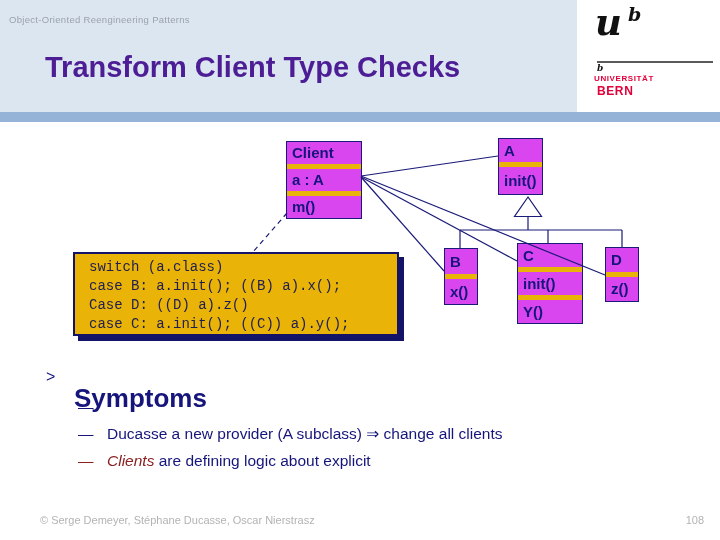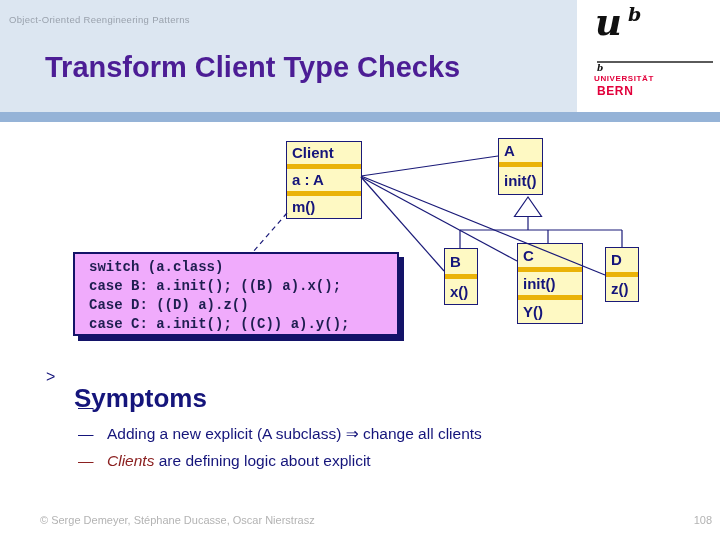--- a/index.html
+++ b/index.html
@@ -15,57 +15,57 @@
   .accent-bar{position:absolute;left:0;top:112px;width:720px;height:10px;background:#95b3d7;}
   
   .logo-box{position:absolute;left:577px;top:0;width:143px;height:112px;background:#ffffff;}
   .logo-u{position:absolute;left:18px;top:0px;font-family:"DejaVu Serif",serif;font-style:italic;font-weight:bold;font-size:37px;color:#111;}
   .logo-b{position:absolute;left:51px;top:3px;font-family:"DejaVu Serif",serif;font-style:italic;font-weight:bold;font-size:19px;color:#111;}
   .logo-line{position:absolute;left:20px;top:61px;width:116px;height:2px;background:#5a5a5a;}
   .logo-mark{position:absolute;left:20px;top:63px;font-family:"DejaVu Serif",serif;font-style:italic;font-weight:bold;font-size:9px;color:#111;}
   .logo-uni{position:absolute;left:17px;top:74px;font-size:8px;font-weight:bold;color:#e2003b;letter-spacing:.6px;}
   .logo-bern{position:absolute;left:20px;top:84px;font-size:12px;font-weight:bold;color:#e2003b;letter-spacing:.6px;}
   
-  .uml{position:absolute;background:#fef9c3;border:1px solid #1a1a78;color:#15157b;font-weight:bold;font-size:15px;z-index:2;}
+  .uml{position:absolute;background:#d946ef;border:1px solid #1a1a78;color:#15157b;font-weight:bold;font-size:15px;z-index:2;}
   .uml .row{padding-left:5px;border-top:5px solid #eab308;white-space:nowrap;overflow:hidden;}
   .uml .row:first-child{border-top:none;}
   .uml-client{left:286px;top:141px;width:74px;}
   .uml-client .row{height:22px;line-height:22px;}
   .uml-a{left:498px;top:138px;width:43px;}
   .uml-a .r1{height:23px;line-height:23px;}
   .uml-a .r2{height:27px;line-height:27px;}
   .uml-b{left:444px;top:248px;width:32px;}
   .uml-b .row{height:25px;line-height:25px;}
   .uml-c{left:517px;top:243px;width:64px;}
   .uml-c .row{height:23px;line-height:23px;}
   .uml-d{left:605px;top:247px;width:32px;}
   .uml-d .row{height:24px;line-height:24px;}
   .connectors{position:absolute;left:0;top:0;width:720px;height:540px;z-index:3;pointer-events:none;}
   
   .code-box{
     position:absolute;left:73px;top:252px;width:308px;height:72px;
-    background:#f0abfc;border:2px solid #131368;
+    background:#eab308;border:2px solid #131368;
     box-shadow:5px 5px 0 0 #131368;
-    padding:4px 0 4px 14px;z-index:2;font-weight:bold;
+    padding:4px 0 4px 14px;z-index:2;
   }
   .code-box pre{
     margin:0;font-family:"Liberation Mono","DejaVu Sans Mono",monospace;
     font-size:14px;line-height:19px;color:#1e1e50;
   }
   
   .sym-marker{position:absolute;left:46px;top:368px;font-size:16px;color:#15157b;}
   .sym-title{position:absolute;left:74px;top:363px;font-size:26px;font-weight:bold;color:#15157b;margin-top:20px;}
   .bullets{position:absolute;left:78px;top:397px;width:580px;}
   .bullet-row{display:flex;font-size:15.5px;color:#15157b;line-height:20px;margin-bottom:7px;}
   .bullet-dash{width:29px;flex:0 0 29px;}
   .red{color:#8b2020;}
   .red-italic{color:#8b2020;font-style:italic;}
   
   .footer-credit{position:absolute;left:40px;top:514px;font-size:11px;color:#b3b3b3;}
-  .page-number{position:absolute;right:8px;top:514px;font-size:11px;color:#b3b3b3;}
+  .page-number{position:absolute;right:16px;top:514px;font-size:11px;color:#b3b3b3;}
 </style>
 </head>
 <body>
 
 <div class="slide">
 
   <div class="header-band"></div>
   <div class="breadcrumb">Object-Oriented Reengineering Patterns</div>
   <div class="slide-title">Transform Client Type Checks</div>
 
@@ -135,21 +135,21 @@
 
   <div class="sym-marker">&gt;</div>
   <div class="sym-title">Symptoms</div>
 
   <div class="bullets">
     <div class="bullet-row">
       <span class="bullet-dash">—</span>
     </div>
     <div class="bullet-row">
       <span class="bullet-dash">—</span>
-      <span>Adding a new explicit (A subclass) ⇒ change all clients</span>
+      <span>Ducasse a new provider (A subclass) ⇒ change all clients</span>
     </div>
     <div class="bullet-row">
       <span class="bullet-dash red">—</span>
       <span><span class="red-italic">Clients</span><span> are defining logic about explicit</span></span>
     </div>
   </div>
 
   <div class="footer-credit">© Serge Demeyer, Stéphane Ducasse, Oscar Nierstrasz</div>
   <div class="page-number">108</div>
 

